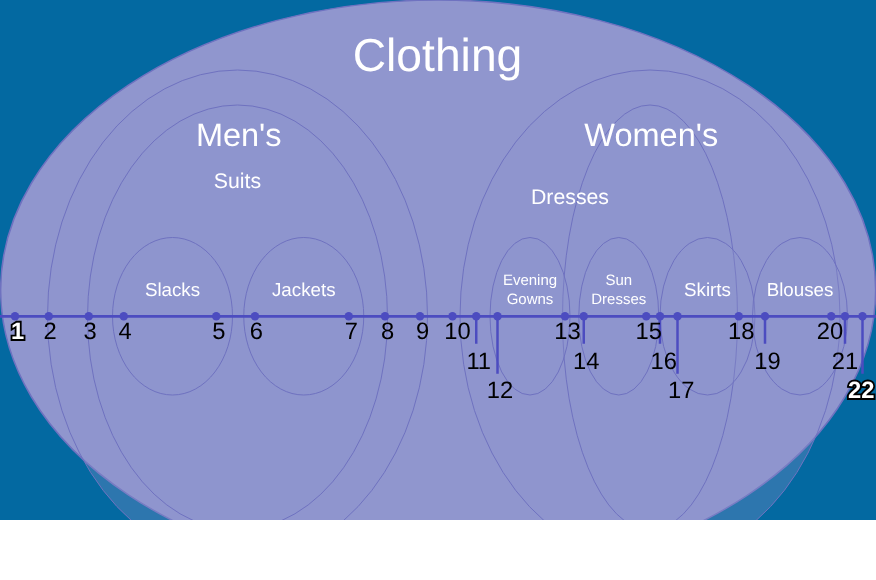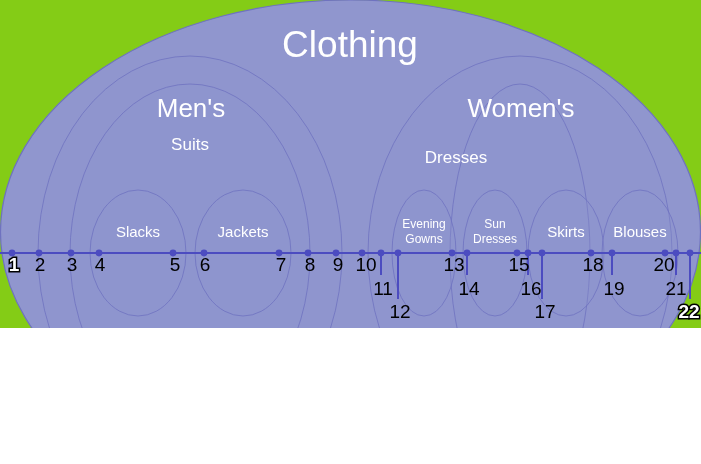--- a/index.html
+++ b/index.html
@@ -3,22 +3,22 @@
 <meta charset="utf-8">
 <style>
   html, body {
     margin: 0;
     padding: 0;
     background: #ffffff;
   }
   #stage {
     position: relative;
     width: 701px;
-    height: 328px;
-    background: #84cc16;
+    height: 416px;
+    background: #0369a1;
     overflow: hidden;
     font-family: "Liberation Sans", sans-serif;
   }
   #diagram-svg {
     position: absolute;
     left: 0;
     top: 0;
     width: 701px;
     height: 464px;
   }

